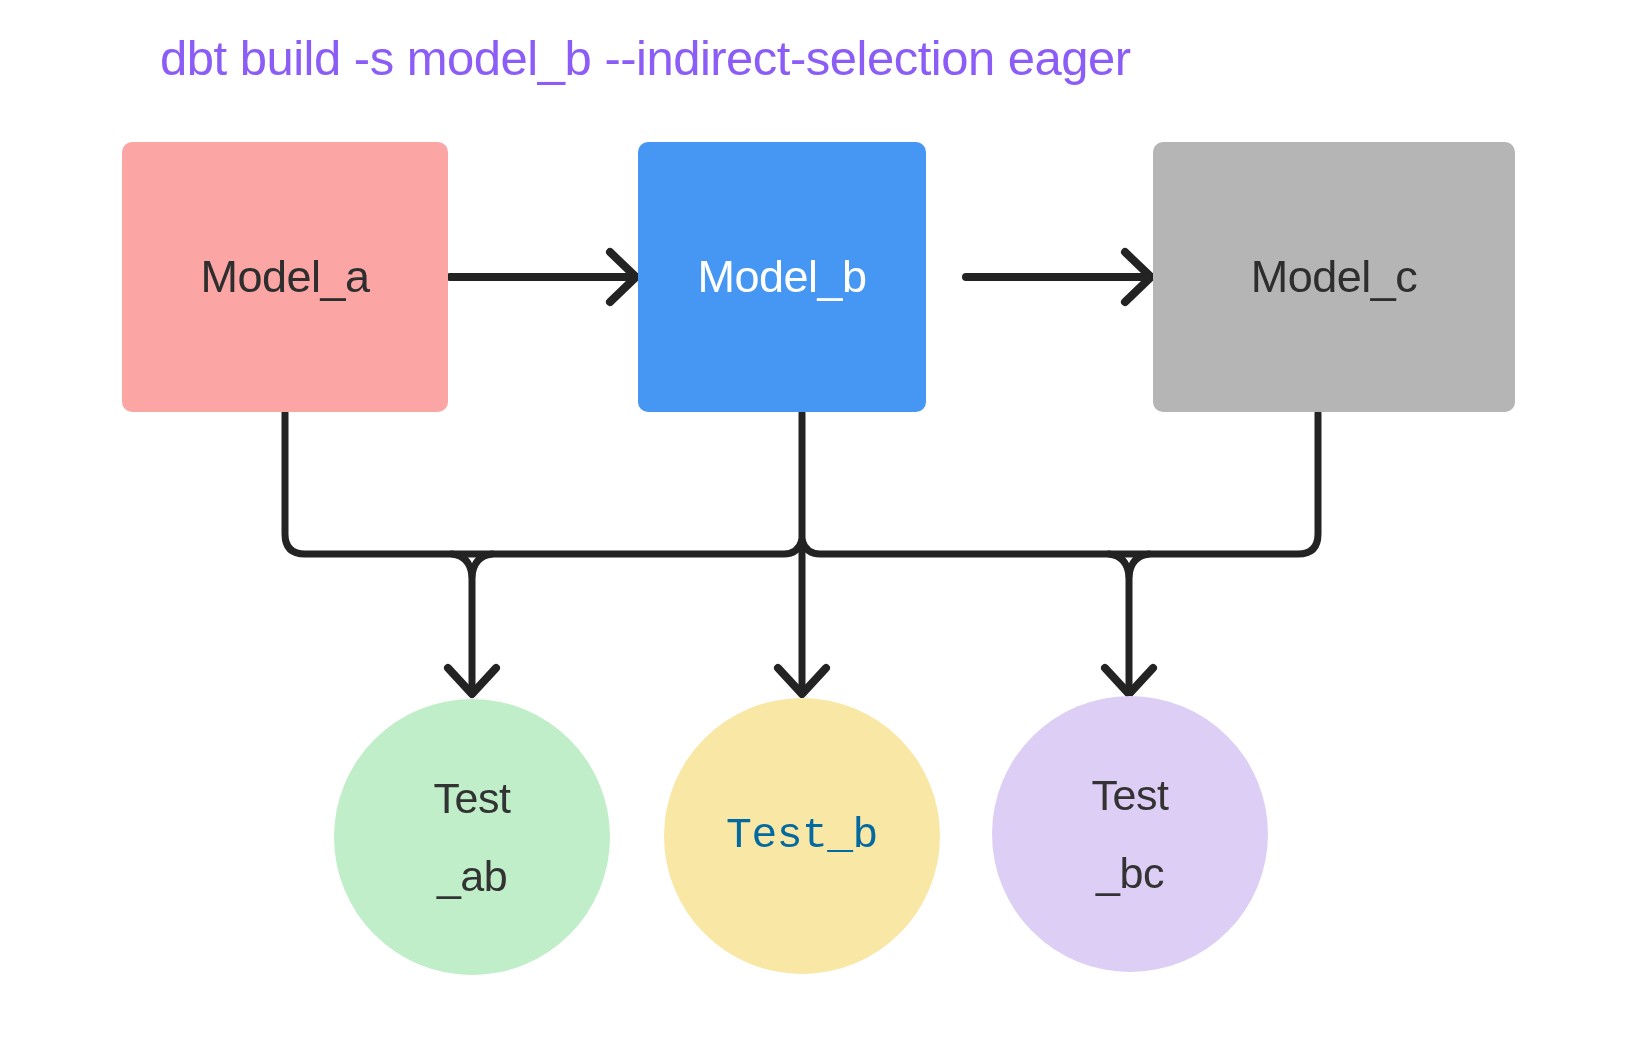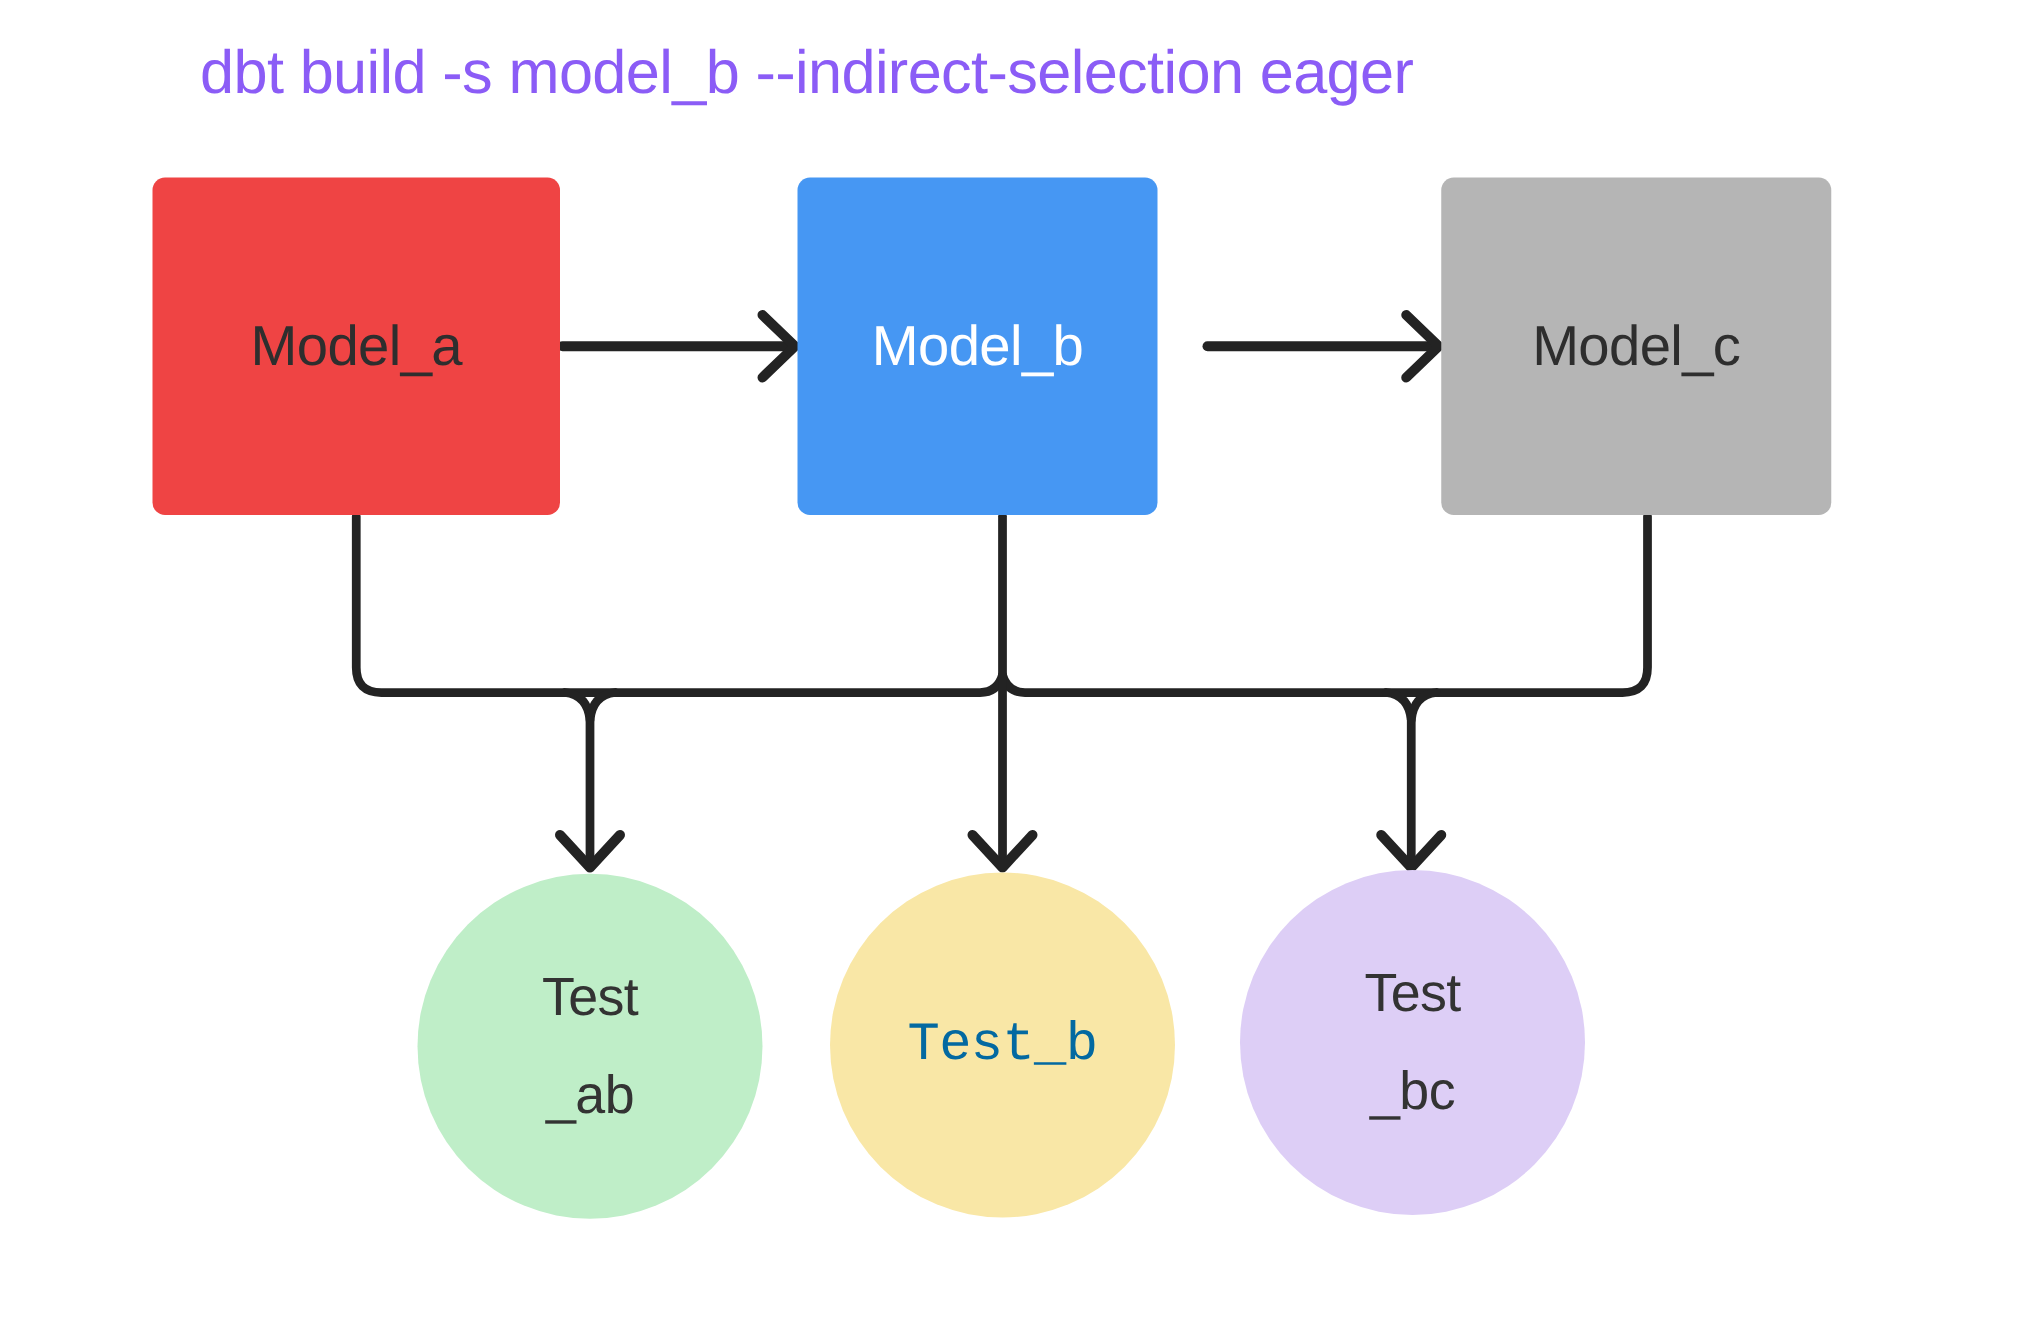--- a/index.html
+++ b/index.html
@@ -28,21 +28,21 @@
     border-radius: 10px;
     display: flex;
     align-items: center;
     justify-content: center;
     font-size: 45px;
     font-weight: 500;
     letter-spacing: -0.5px;
   }
   #node-a { left: 122px; width: 326px; }
   #node-b { left: 638px; width: 288px; }
-  #node-c { left: 1153px; width: 312px; }
+  #node-c { left: 1153px; width: 362px; }
 
   .test {
     position: absolute;
     width: 276px; height: 276px;
     border-radius: 50%;
     display: flex;
     flex-direction: column;
     align-items: center;
     justify-content: center;
     text-align: center;
@@ -106,21 +106,21 @@
     <path class="shaft" d="M778 668 L802 694 L826 668"></path>
   </g>
 
   <g>
     <path class="tree" d="M1109 554 Q1127 556 1129 576 V692"></path>
     <path class="tree" d="M1149 554 Q1131 556 1129 576"></path>
     <path class="shaft" d="M1105 668 L1129 694 L1153 668"></path>
   </g>
 </svg>
 
-<div class="node" id="node-a" style="background: #ef4444; color: rgb(46, 46, 46); text-align: center;">
+<div class="node" id="node-a" style="background: #fca5a5; color: rgb(46, 46, 46); text-align: center;">
   <span>Model_a</span>
 </div>
 <div class="node" id="node-b" style="background: rgb(70, 151, 243); color: rgb(255, 255, 255);">
   <span>Model_b</span>
 </div>
 <div class="node" id="node-c" style="background: rgb(181, 181, 181); color: rgb(46, 46, 46);">
   <span>Model_c</span>
 </div>
 
 <div class="test" id="test-ab" style="background: rgb(191, 238, 200); color: rgb(51, 51, 51);">

